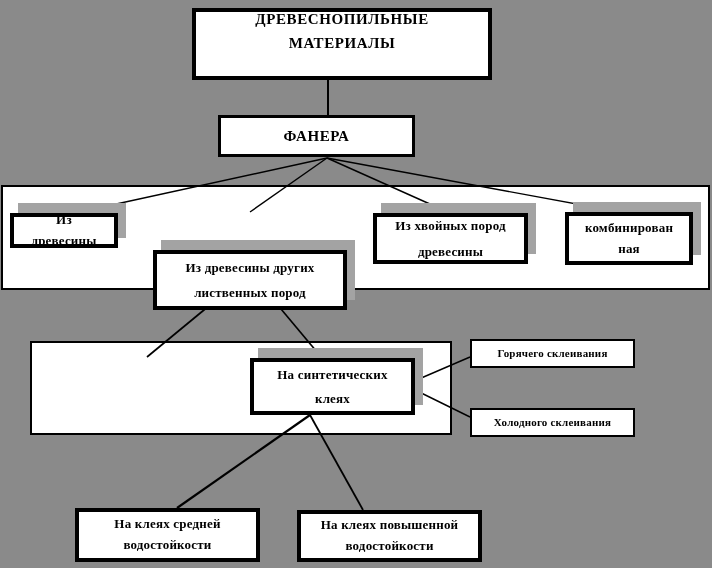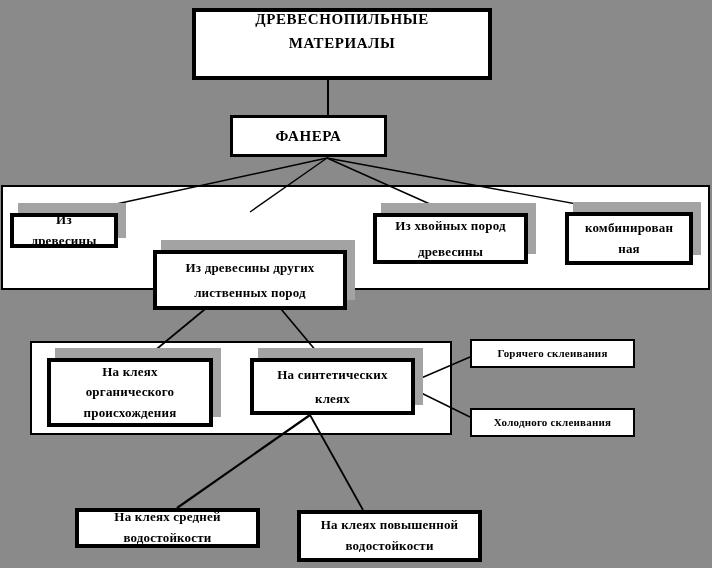--- a/index.html
+++ b/index.html
@@ -67,38 +67,35 @@
     <line x1="250" y1="272" x2="322" y2="358" stroke="#000" stroke-width="1.7"></line>
     <line x1="405" y1="385" x2="470" y2="357" stroke="#000" stroke-width="1.4"></line>
     <line x1="405" y1="385" x2="470" y2="417" stroke="#000" stroke-width="1.4"></line>
     <line x1="310" y1="415" x2="177" y2="508" stroke="#000" stroke-width="2.2"></line>
     <line x1="310" y1="415" x2="363" y2="510" stroke="#000" stroke-width="1.8"></line>
   </svg>
 
   <div class="box lg root-pad" style="left:192px;top:8px;width:300px;height:72px;">ДРЕВЕСНОПИЛЬНЫЕ
 МАТЕРИАЛЫ</div>
 
-  <div class="box lg" style="left:230px;top:115px;width:157px;height:42px;border-width:3px;">ФАНЕРА</div>
+  <div class="box lg" style="left:218px;top:115px;width:197px;height:42px;border-width:3px;">ФАНЕРА</div>
 
   <div class="box shadowed" style="left:10px;top:213px;width:108px;height:35px;">Из
 древесины</div>
   <div class="box shadowed wide-lines" style="left:153px;top:212px;width:194px;height:60px;margin-top:38px;">Из древесины других
 лиственных пород</div>
   <div class="box shadowed wide-lines" style="left:373px;top:213px;width:155px;height:51px;">Из хвойных пород
 древесины</div>
   <div class="box shadowed" style="left:565px;top:212px;width:128px;height:53px;">комбинирован
 ная</div>
 
-  <div class="box shadowed" style="left:47px;top:358px;width:166px;height:69px;line-height:1.55;">На клеях
-органического
-происхождения</div>
   <div class="box shadowed" style="left:240px;top:358px;width:165px;height:57px;line-height:1.8;margin-left:10px;">На синтетических
 клеях</div>
 
   <div class="box sm" style="left:470px;top:408px;width:165px;height:29px;">Холодного склеивания</div>
   <div class="box sm" style="left:470px;top:339px;width:165px;height:29px;">Горячего склеивания</div>
 
-  <div class="box" style="left:75px;top:508px;width:185px;height:40px;">На клеях средней
+  <div class="box" style="left:75px;top:508px;width:185px;height:54px;">На клеях средней
 водостойкости</div>
   <div class="box" style="left:297px;top:510px;width:185px;height:52px;">На клеях повышенной
 водостойкости</div>
 
 </div>
 
 </body></html>

